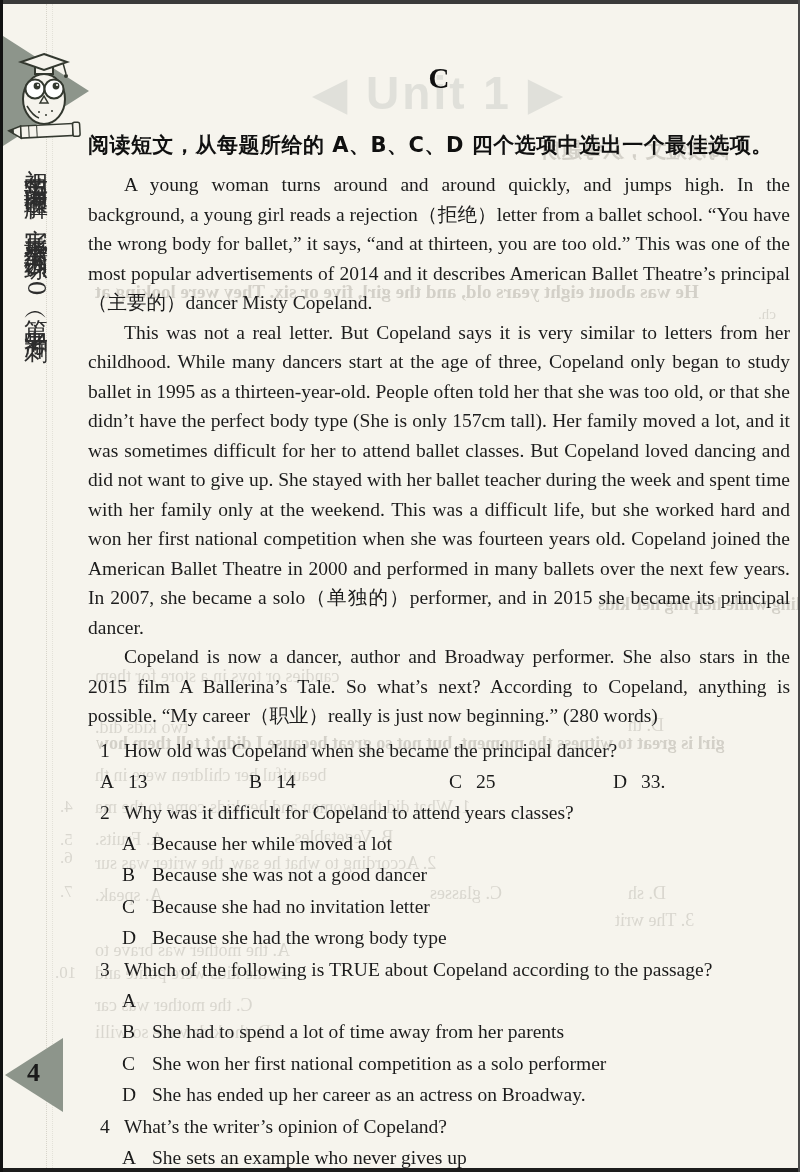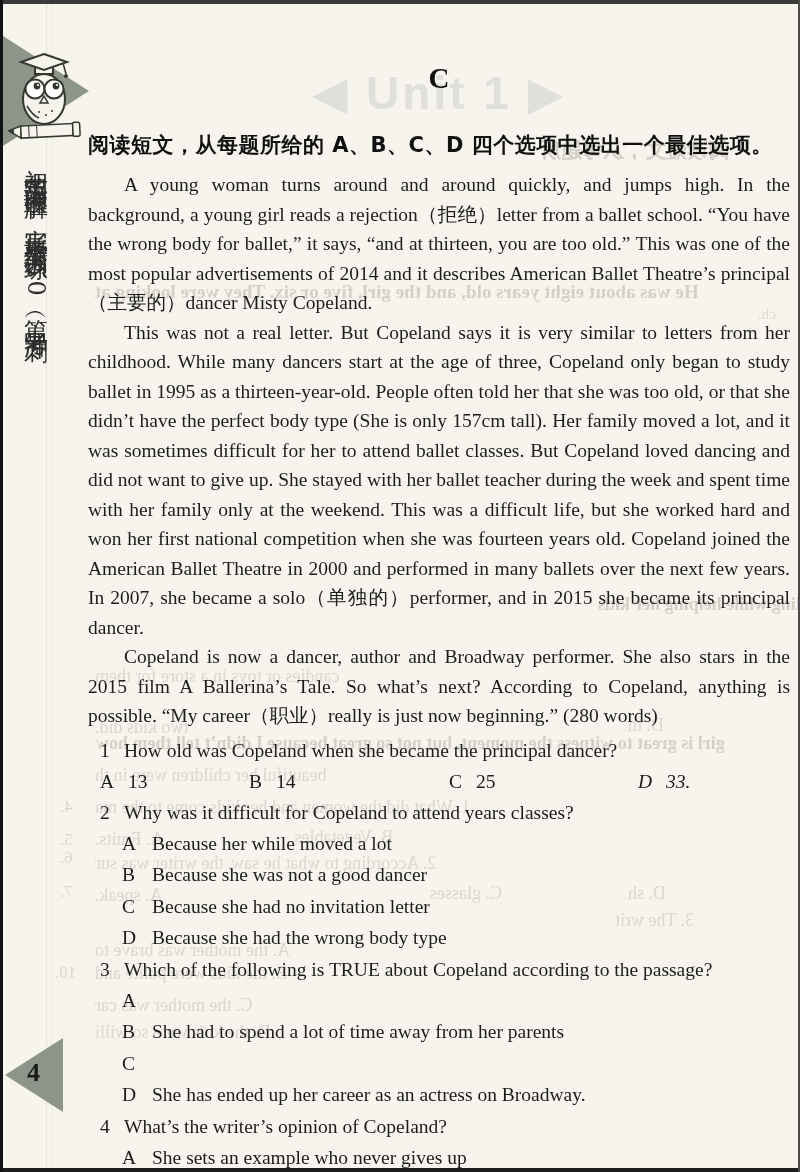--- a/index.html
+++ b/index.html
@@ -51,21 +51,21 @@
   .passage p{margin:0;font-size:19.5px;line-height:29.5px;text-align:justify;
     text-indent:36px;}
   .it{}
   .questions{margin-top:4px;font-size:19.5px;}
   .q-line{display:flex;line-height:31px;}
   .q-num{width:24px;flex:0 0 24px;margin-left:12px;}
   .q-text{flex:1;}
   .q1-opts{position:relative;height:31px;line-height:31px;}
   .q1-opt{position:absolute;top:0;text-align:center;}
   .q1-opt .opt-letter{margin-right:14px;}
-  .q1-a{left:12px;}.q1-b{left:161px;}.q1-c{left:345px;margin-left:16px;}.q1-d{left:550px;font-style:italic;}
+  .q1-a{left:12px;}.q1-b{left:161px;}.q1-c{left:345px;margin-left:16px;}.q1-d{left:525px;}
   .opt-row{display:flex;line-height:31.5px;padding-left:34px;}
   .opt-letter{width:30px;flex:0 0 30px;}
 </style>
 </head>
 <body>
 
 <div id="bleed-layer">
     <span style="left: 540px; top: 136px; font-size: 21px; color: rgb(188, 185, 176); font-weight: bold; font-family: &quot;DejaVu Sans&quot;, &quot;Liberation Sans&quot;, sans-serif;">阅读短文，从每题所</span>
     <span style="left: 95px; top: 281px; font-size: 19px; color: rgb(188, 185, 176); font-weight: bold;">He was about eight years old, and the girl, five or six. They were looking at</span>
     <span style="left: 758px; top: 306px; font-size: 15px; color: rgb(199, 196, 188);">ch.</span>
@@ -204,20 +204,21 @@
     </div>
     <div class="opt-row">
         <span class="opt-letter">A</span>
       </div>
     <div class="opt-row">
         <span class="opt-letter">B</span>
         <span>She had to spend a lot of time away from her parents</span>
       </div>
     <div class="opt-row">
         <span class="opt-letter">C</span>
+        <span>She won her first national competition as a solo performer</span>
       </div>
     <div class="opt-row">
         <span class="opt-letter">D</span>
         <span>She has ended up her career as an actress on Broadway.</span>
       </div>
 
     <div class="q-line">
       <span class="q-num">4</span>
       <span class="q-text">What’s the writer’s opinion of Copeland?</span>
     </div>

